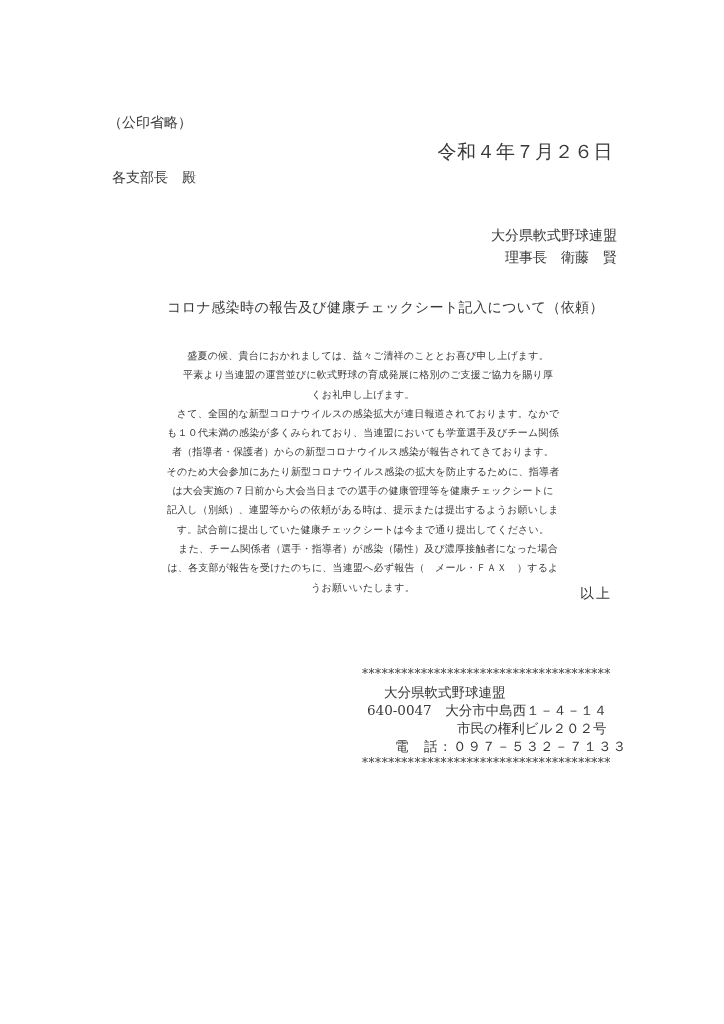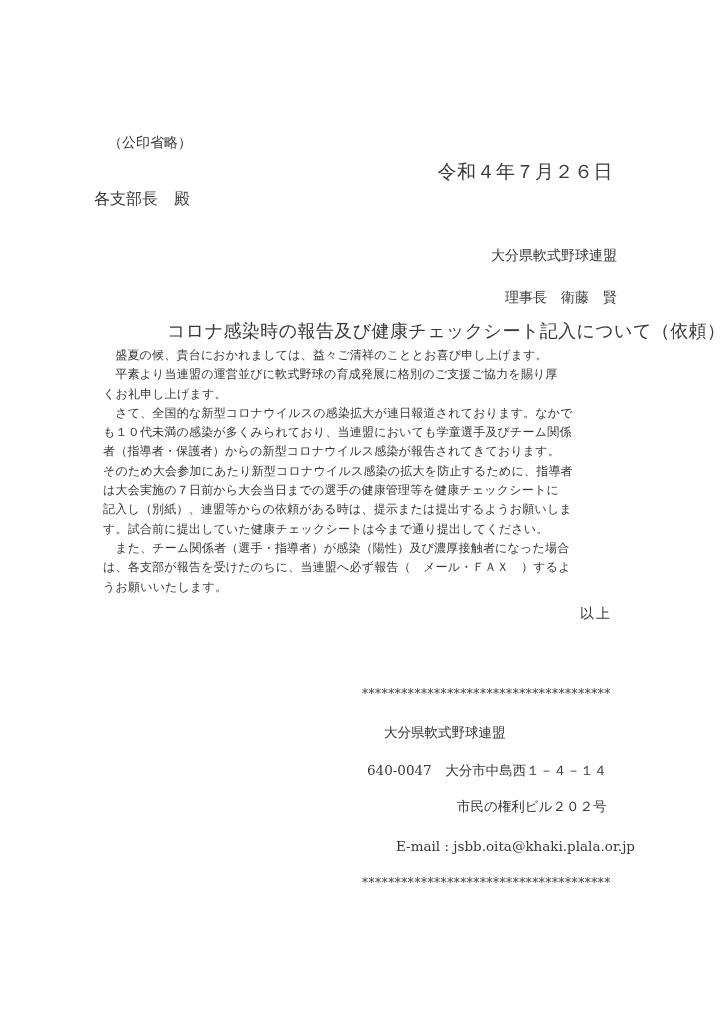--- a/index.html
+++ b/index.html
@@ -9,65 +9,66 @@
   }
   .page {
     position: relative;
     width: 724px;
     height: 1024px;
     background: #ffffff;
     font-family: "DejaVu Serif", "Liberation Serif", serif;
     color: #383838;
     overflow: hidden;
   }
-  .line { white-space: pre; margin-top: 20px; }
+  .line { white-space: pre; }
 
   .koin {
     position: absolute;
     left: 108px;
     top: 114px;
     font-size: 14px;
   }
   .date {
     position: absolute;
     right: 111px;
     top: 139px;
     font-size: 19px;
     letter-spacing: 0.5px;
   }
   .recipient {
     position: absolute;
-    left: 94px;
+    left: 112px;
     top: 169px;
-    font-size: 16px;
+    font-size: 14px;
   }
   .signature {
     position: absolute;
     right: 107px;
     top: 224px;
     font-size: 14px;
     line-height: 22px;
     text-align: left;
   }
   .subject {
     position: absolute;
     left: 167px;
     top: 299px;
-    font-size: 18px;
+    font-size: 14px;
     letter-spacing: 0.4px;
   }
   .body-text {
     position: absolute;
     left: 103px;
     top: 346px;
     width: 520px;
-    font-size: 12px;
+    font-size: 10px;
     line-height: 19.3px;
     white-space: pre-line;
     letter-spacing: 0.2px;
+    text-align: center;
   }
   .closing {
     position: absolute;
     right: 112px;
     top: 585px;
     font-size: 14px;
     letter-spacing: 2px;
   }
   .footer {
     position: absolute;
@@ -78,21 +79,21 @@
     line-height: 18px;
   }
   .footer .border-line {
     font-size: 12px;
     letter-spacing: 0.55px;
     line-height: 17px;
   }
   .footer .f-org      { padding-left: 22px; }
   .footer .f-office   { padding-left: 101px; }
   .footer .f-postal   { padding-left: 5px; }
-  .footer .f-building { padding-left: 95px; font-family: Liberation Mono, monospace; }
+  .footer .f-building { padding-left: 95px; }
   .footer .f-phone    { padding-left: 33px; letter-spacing: 1px; }
   .footer .f-fax      { padding-left: 40px; letter-spacing: 1px; }
   .footer .f-email    { padding-left: 34px; }
 </style>
 </head>
 <body>
 
 <div class="page">
 
   <div class="koin line">（公印省略）</div>
@@ -122,17 +123,17 @@
 は、各支部が報告を受けたのちに、当連盟へ必ず報告（　メール・ＦＡＸ　）するよ
 うお願いいたします。</div>
 
   <div class="closing line">以上</div>
 
   <div class="footer">
     <div class="line border-line">**************************************</div>
     <div class="line f-org">大分県軟式野球連盟</div>
     <div class="line f-postal">640-0047　大分市中島西１－４－１４</div>
     <div class="line f-building">市民の権利ビル２０２号</div>
-    <div class="line f-email">E-mail : jsbb.oita@khaki.plala.or.jp</div>
+    <div class="line f-phone">電　話：０９７－５３２－７１３３</div>
     <div class="line border-line">**************************************</div>
   </div>
 
 </div>
 
 </body></html>

